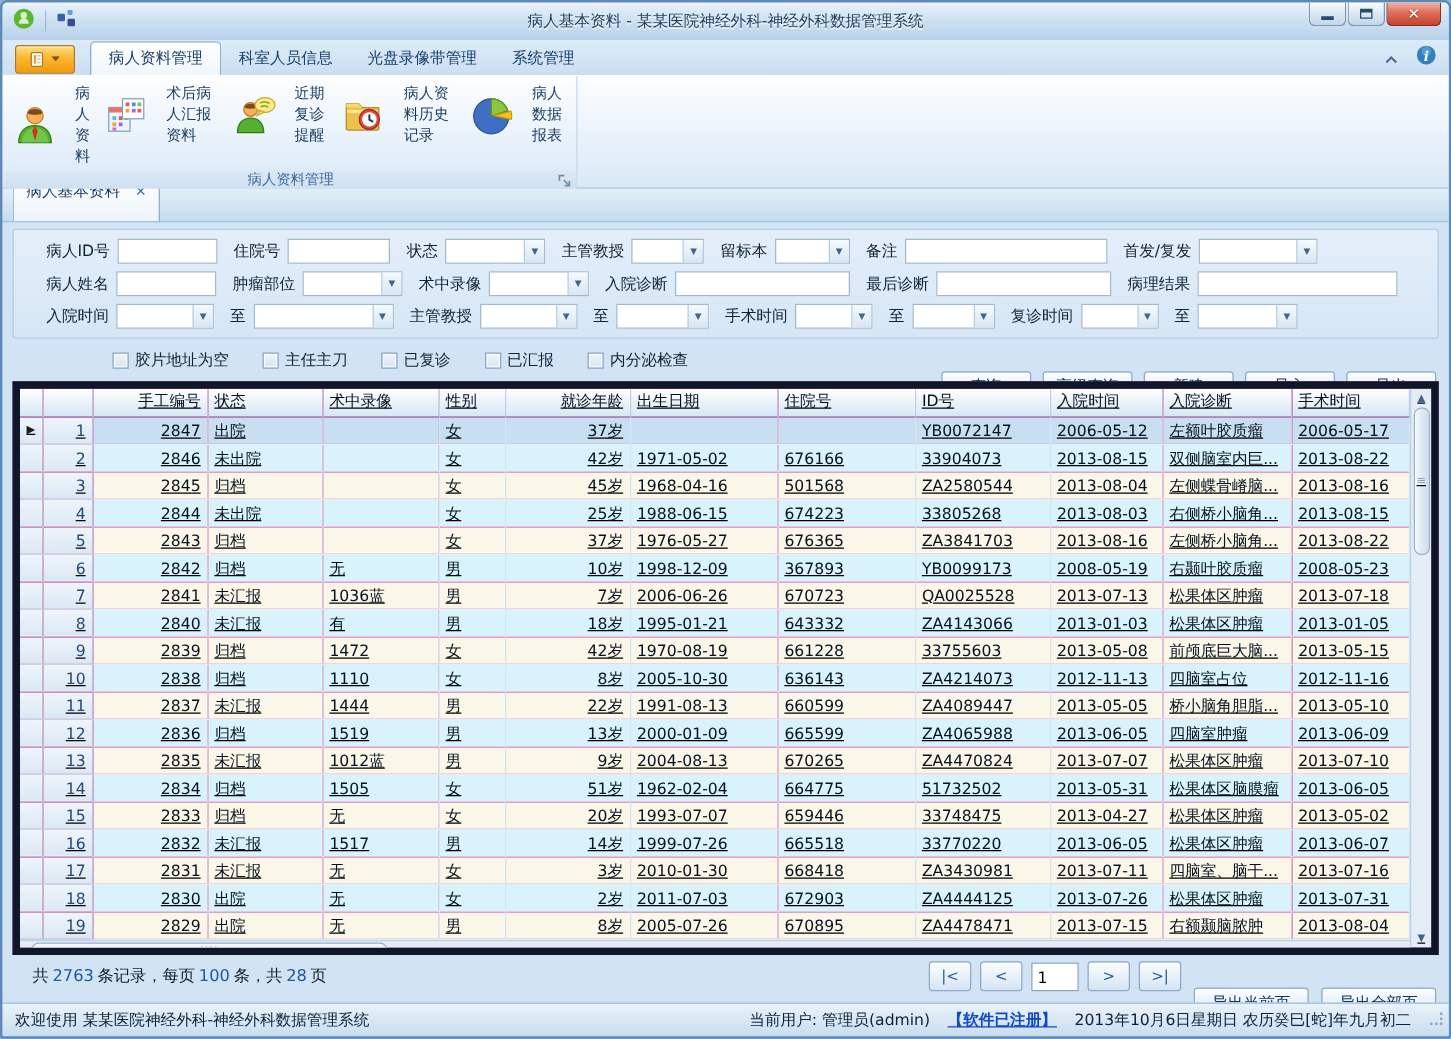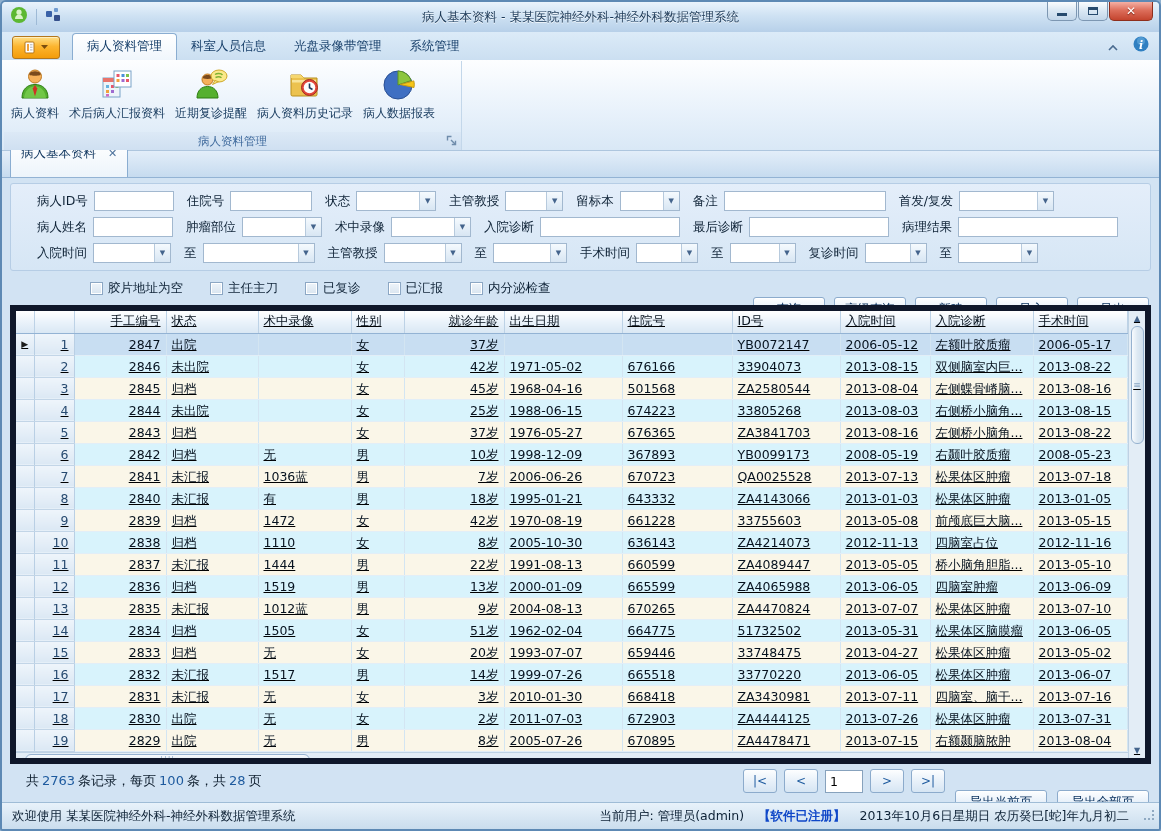--- a/index.html
+++ b/index.html
@@ -18,21 +18,21 @@
 
 .tabrow{height:28px;flex:0 0 28px;display:flex;align-items:flex-end;background:linear-gradient(#dcebf8,#cbdff1);padding:0 10px;position:relative;}
 .app-button{width:48px;height:23px;margin:0 12px 1px 0;border:1px solid #b3761c;border-radius:3px;background:linear-gradient(#ffdf86,#fcb52f 45%,#f39c0a);display:flex;align-items:center;justify-content:center;gap:3px;box-shadow:inset 0 1px 0 #ffeebb;}
 .rtab{padding:4px 14px 5px;font-size:12.5px;color:#173f6a;cursor:default;}
 .rtab.active{background:linear-gradient(#fff,#f0f6fc);border:1px solid #8aadd1;border-bottom:none;border-radius:4px 4px 0 0;}
 .tabrow-right{margin-left:auto;display:flex;align-items:center;gap:14px;margin-bottom:4px;}
 
 .ribbon{height:91px;flex:0 0 91px;background:linear-gradient(#fdfeff,#e9f2fb 55%,#d9e8f6);border-bottom:1px solid #aec6de;display:flex;padding:1px 2px 0;}
 .rgroup{width:458px;display:flex;flex-direction:column;border-right:1px solid #c3d7ea;}
 .rbuttons{flex:1;display:flex;align-items:flex-start;padding:3px 2px 0;}
-.rbtn{display:flex;flex-direction:column;align-items:center;gap:3px;padding:2px 5px;border-radius:3px;font-size:12px;color:#173a5e;}
+.rbtn{display:flex;flex-direction:row;align-items:center;gap:15px;padding:2px 5px;border-radius:3px;font-size:12px;color:#173a5e;}
 .ricon{width:36px;height:36px;display:flex;align-items:center;justify-content:center;}
 .rgroup-footer{height:18px;position:relative;display:flex;align-items:center;justify-content:center;font-size:11.5px;color:#3e699c;background:linear-gradient(#dce9f6,#cfe0f1);}
 .launcher{position:absolute;right:4px;top:3px;}
 
 .docstrip{height:27px;flex:0 0 27px;background:linear-gradient(#e3eef9,#c6dbef);display:flex;align-items:flex-end;padding-left:8px;border-bottom:1px solid #93b3d4;}
 .doctab{display:flex;align-items:center;gap:12px;background:linear-gradient(#ffffff,#edf4fb);border:1px solid #8aadd1;border-bottom:none;border-radius:4px 4px 0 0;padding:4px 10px 15px;font-size:12.5px;color:#10365f;}
 .doctab-close{color:#4d729c;font-size:11px;font-weight:bold;}
 
 .page{flex:1;background:#d2e3f3;padding:5px 8px 4px;display:flex;flex-direction:column;overflow:hidden;}
 .filter-panel{background:linear-gradient(#e4eefa,#d6e6f5);border:1px solid #b6cde5;border-radius:3px;padding:7px 4px 7px 26px;display:flex;flex-direction:column;gap:6px;}
@@ -72,21 +72,21 @@
 .pager{height:34px;flex:0 0 34px;display:flex;align-items:center;padding:0 2px;justify-content:flex-end;}
 .summary{font-size:13px;color:#0e1e2e;margin-left:14px;}
 .summary b{color:#1d5a9e;font-weight:normal;margin:0 3px;}
 .pagenav{margin-left:auto;display:flex;align-items:center;gap:7px;}
 .pbtn{width:34px;height:24px;background:linear-gradient(#fdfeff,#eaf2fa 45%,#d6e5f3);border:1px solid #8cabcc;border-radius:3px;font-size:12px;color:#1d5a9e;display:flex;align-items:center;justify-content:center;}
 .pinput{width:38px;height:23px;border:1px solid #87a2bd;font-size:12.5px;padding:0 4px;font-family:inherit;}
 .pexp{min-width:92px;margin-left:3px;color:#0e3460;}
 
 .statusbar{height:27px;flex:0 0 27px;background:linear-gradient(#e8f2fa,#cadded);border-top:1px solid #9fbcd6;display:flex;align-items:center;font-size:12.5px;color:#0e2236;padding:0 10px;gap:14px;}
 .sb-right{margin-left:auto;display:flex;align-items:center;gap:14px;margin-right:20px;justify-content:center;}
-.sb-reg{color:#1048c8;font-weight:bold;}
+.sb-reg{color:#1048c8;font-weight:bold;text-decoration:underline;}
 .grip{position:absolute;right:4px;bottom:4px;}
 .window{position:relative;}
 </style>
 </head>
 <body>
 
 <div class="window">
 
   <div class="titlebar">
     <div class="tb-icons">

